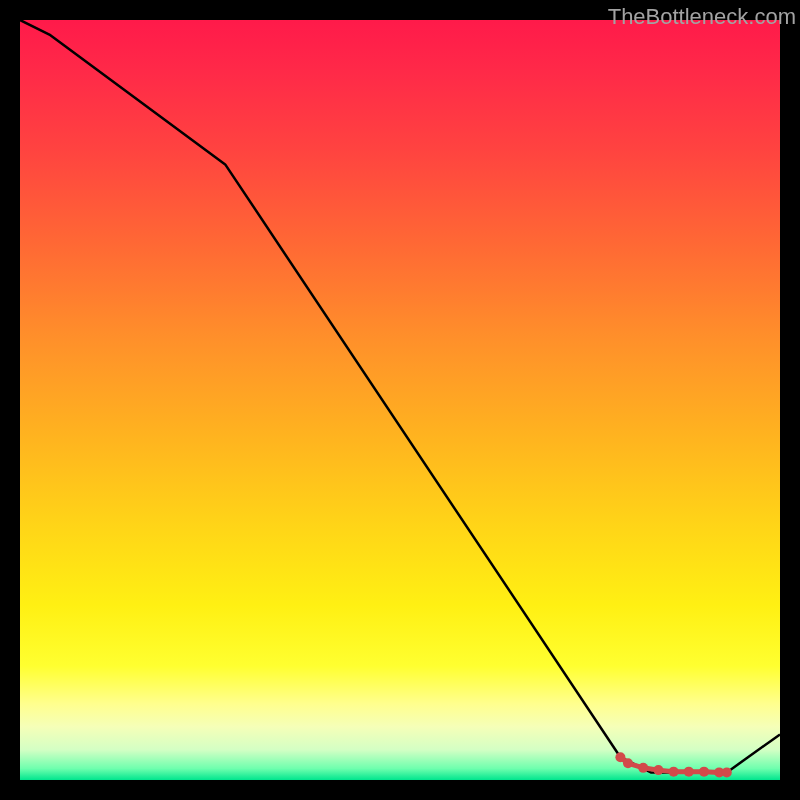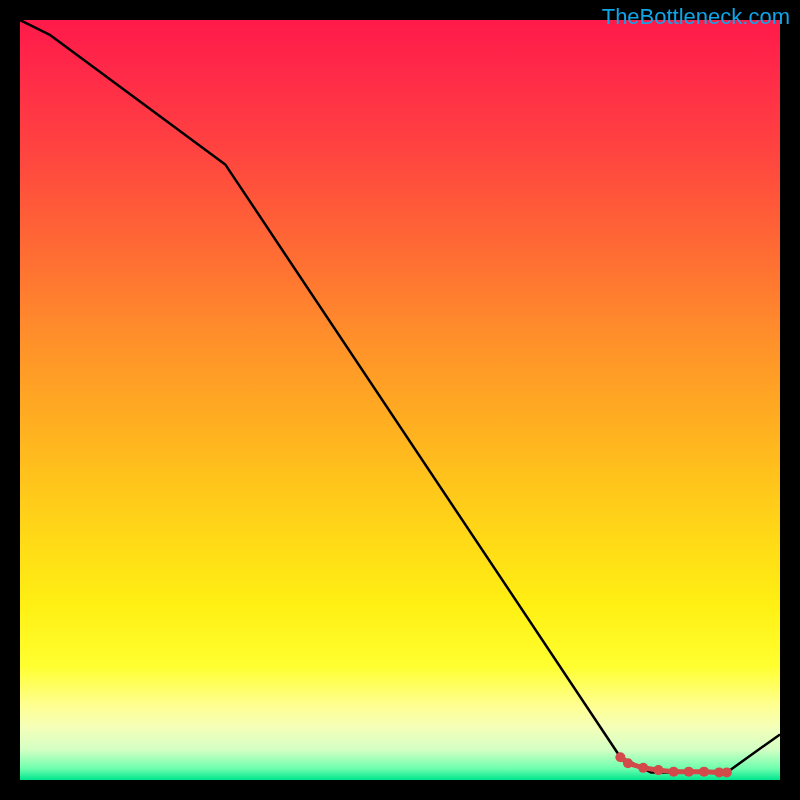--- a/index.html
+++ b/index.html
@@ -12,24 +12,24 @@
   }
   .chart-container {
     position: relative;
     width: 800px;
     height: 800px;
     background: #000;
   }
   .watermark {
     position: absolute;
     top: 4px;
-    right: 10px;
+    right: 4px;
     font-family: Arial, Helvetica, sans-serif;
     font-size: 22px;
-    color: #0ea5e9;
+    color: #a3a3a3;
     font-weight: 400;
     z-index: 10;
   }
   .plot-area {
     position: absolute;
     left: 20px;
     top: 20px;
     width: 760px;
     height: 760px;
     overflow: hidden;

